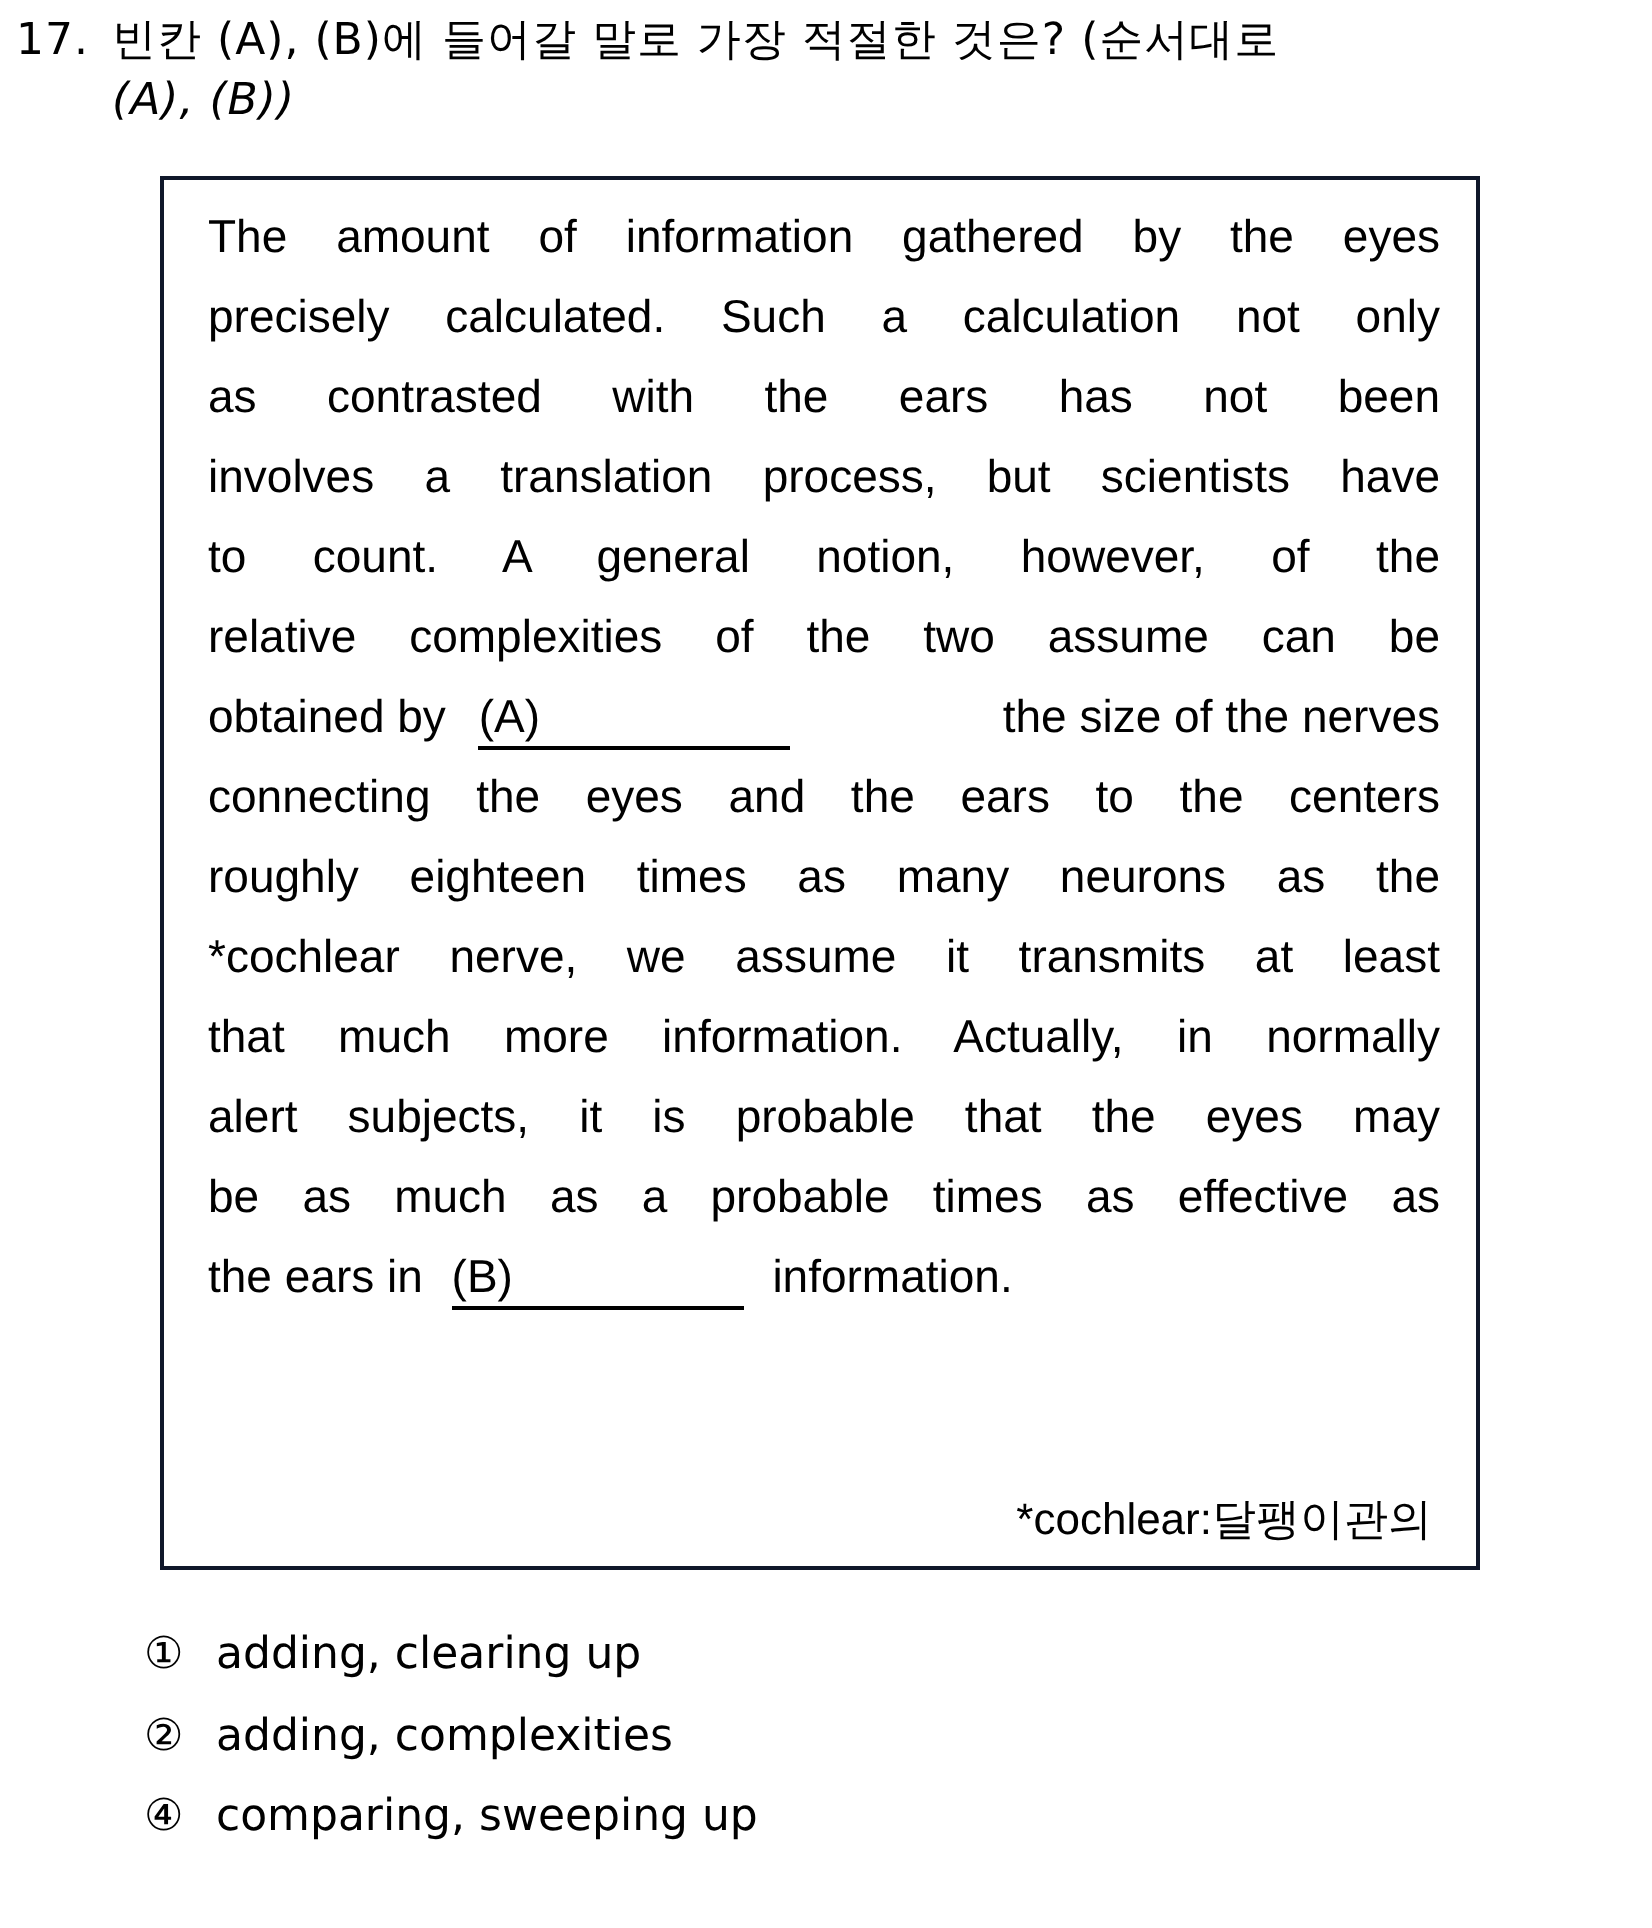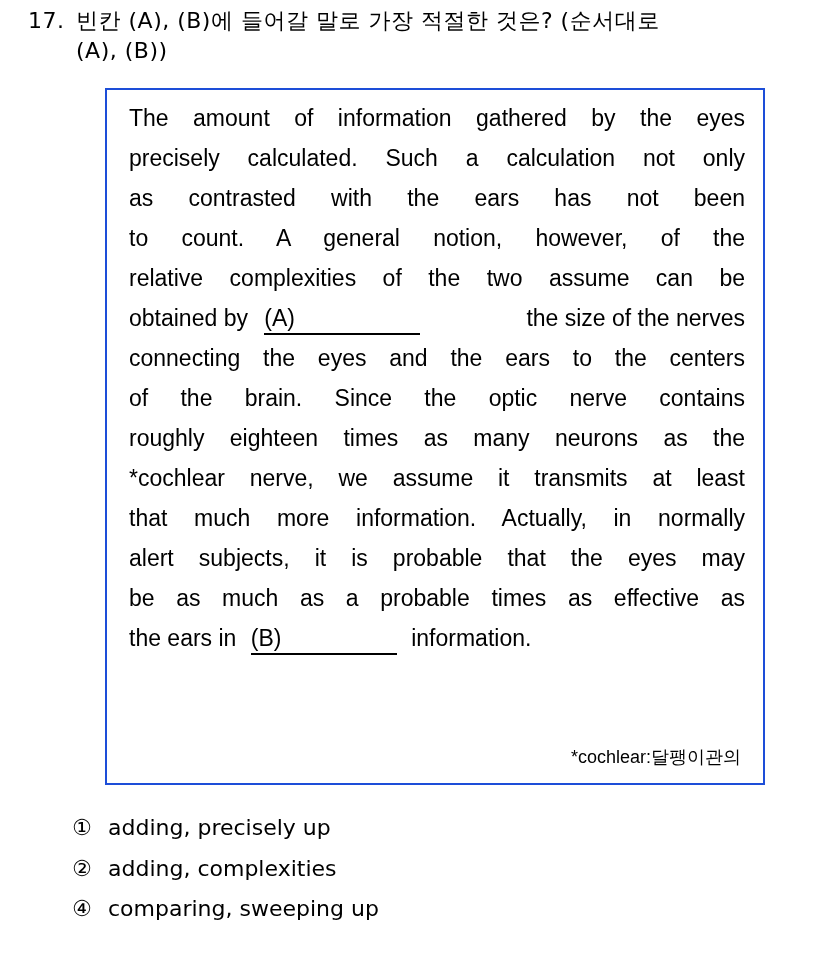--- a/index.html
+++ b/index.html
@@ -1,61 +1,61 @@
 <!DOCTYPE html>
 <html><head>
 <meta charset="utf-8">
 <style>
   html, body { margin: 0; padding: 0; background: #ffffff; }
   body { width: 826px; height: 964px; position: relative; overflow: hidden; color: #000; font-family: "DejaVu Sans", "Liberation Sans", sans-serif; }
-  .q-head { position: absolute; left: 28px; top: 6px; font-size: 22px; line-height: 30px; letter-spacing: 0.5px; }
+  .q-head { position: absolute; left: 8px; top: 6px; font-size: 22px; line-height: 30px; letter-spacing: 0.5px; }
   .q-head .num { display: inline-block; width: 48px; }
-  .q-head .line2 { padding-left: 48px; }
-  .passage { position: absolute; left: 80px; top: 88px; width: 660px; height: 697px; border: 2px solid #1d4ed8; box-sizing: border-box; margin-left: 25px; }
+  .q-head .line2 { padding-left: 48px; font-style: italic; }
+  .passage { position: absolute; left: 80px; top: 88px; width: 660px; height: 697px; border: 2px solid #0f172a; box-sizing: border-box; }
   .passage .txt { position: absolute; left: 22px; top: 8px; width: 616px; font-family: "Liberation Sans", sans-serif; font-size: 23px; line-height: 40px; text-align: justify; text-align-last: justify; }
   .passage .row { display: block; white-space: nowrap; text-align: justify; text-align-last: justify; height: 40px; }
   .passage .row.left { text-align-last: left; }
   .blank { display: inline-block; border-bottom: 2px solid #000; text-align: center; line-height: 30px; }
-  .foot { position: absolute; right: 22px; top: 655px; font-family: "Liberation Sans", sans-serif; font-size: 18px; }
+  .foot { position: absolute; right: 22px; top: 655px; font-family: "Liberation Sans", sans-serif; font-size: 22px; }
   .choices { position: absolute; left: 72px; top: 808px; font-size: 22px; line-height: 40.5px; }
   .choice .mk { display: inline-block; width: 36px; }
 </style>
 </head>
 <body>
 
 <div class="q-head">
   <div><span class="num">17.</span><span>빈칸 (A), (B)에 들어갈 말로 가장 적절한 것은? (순서대로</span></div>
   <div class="line2">(A), (B))</div>
 </div>
 
 <div class="passage">
   <div class="txt">
     <span class="row">The amount of information gathered by the eyes</span>
     <span class="row">precisely calculated. Such a calculation not only</span>
     <span class="row">as contrasted with the ears has not been</span>
+    <span class="row">involves a translation process, but scientists have</span>
     <span class="row">to count. A general notion, however, of the</span>
     <span class="row">relative complexities of the two assume can be</span>
     <span class="row left" style="text-align-last:left;">
       <span>obtained by</span>
       <span class="blank" style="width:156px;margin:0 20px 0 10px;">(A)</span>
       <span style="float:right;">the size of the nerves</span>
     </span>
     <span class="row">connecting the eyes and the ears to the centers</span>
-    <span class="row">of the brain. Since the optic nerve contains</span>
     <span class="row">roughly eighteen times as many neurons as the</span>
     <span class="row">*cochlear nerve, we assume it transmits at least</span>
     <span class="row">that much more information. Actually, in normally</span>
     <span class="row">alert subjects, it is probable that the eyes may</span>
     <span class="row">be as much as a probable times as effective as</span>
     <span class="row left" style="text-align-last:left;">
       <span>the ears in</span>
       <span class="blank" style="width:146px;margin:0 8px 0 8px;">(B)</span>
       <span>information.</span>
     </span>
   </div>
   <div class="foot">*cochlear:달팽이관의</div>
 </div>
 
 <div class="choices">
-  <div class="choice"><span class="mk">①</span><span>adding, precisely up</span></div>
+  <div class="choice"><span class="mk">①</span><span>adding, clearing up</span></div>
   <div class="choice"><span class="mk">②</span><span>adding, complexities</span></div>
   <div class="choice"><span class="mk">④</span><span>comparing, sweeping up</span></div>
 </div>
 
 </body></html>

